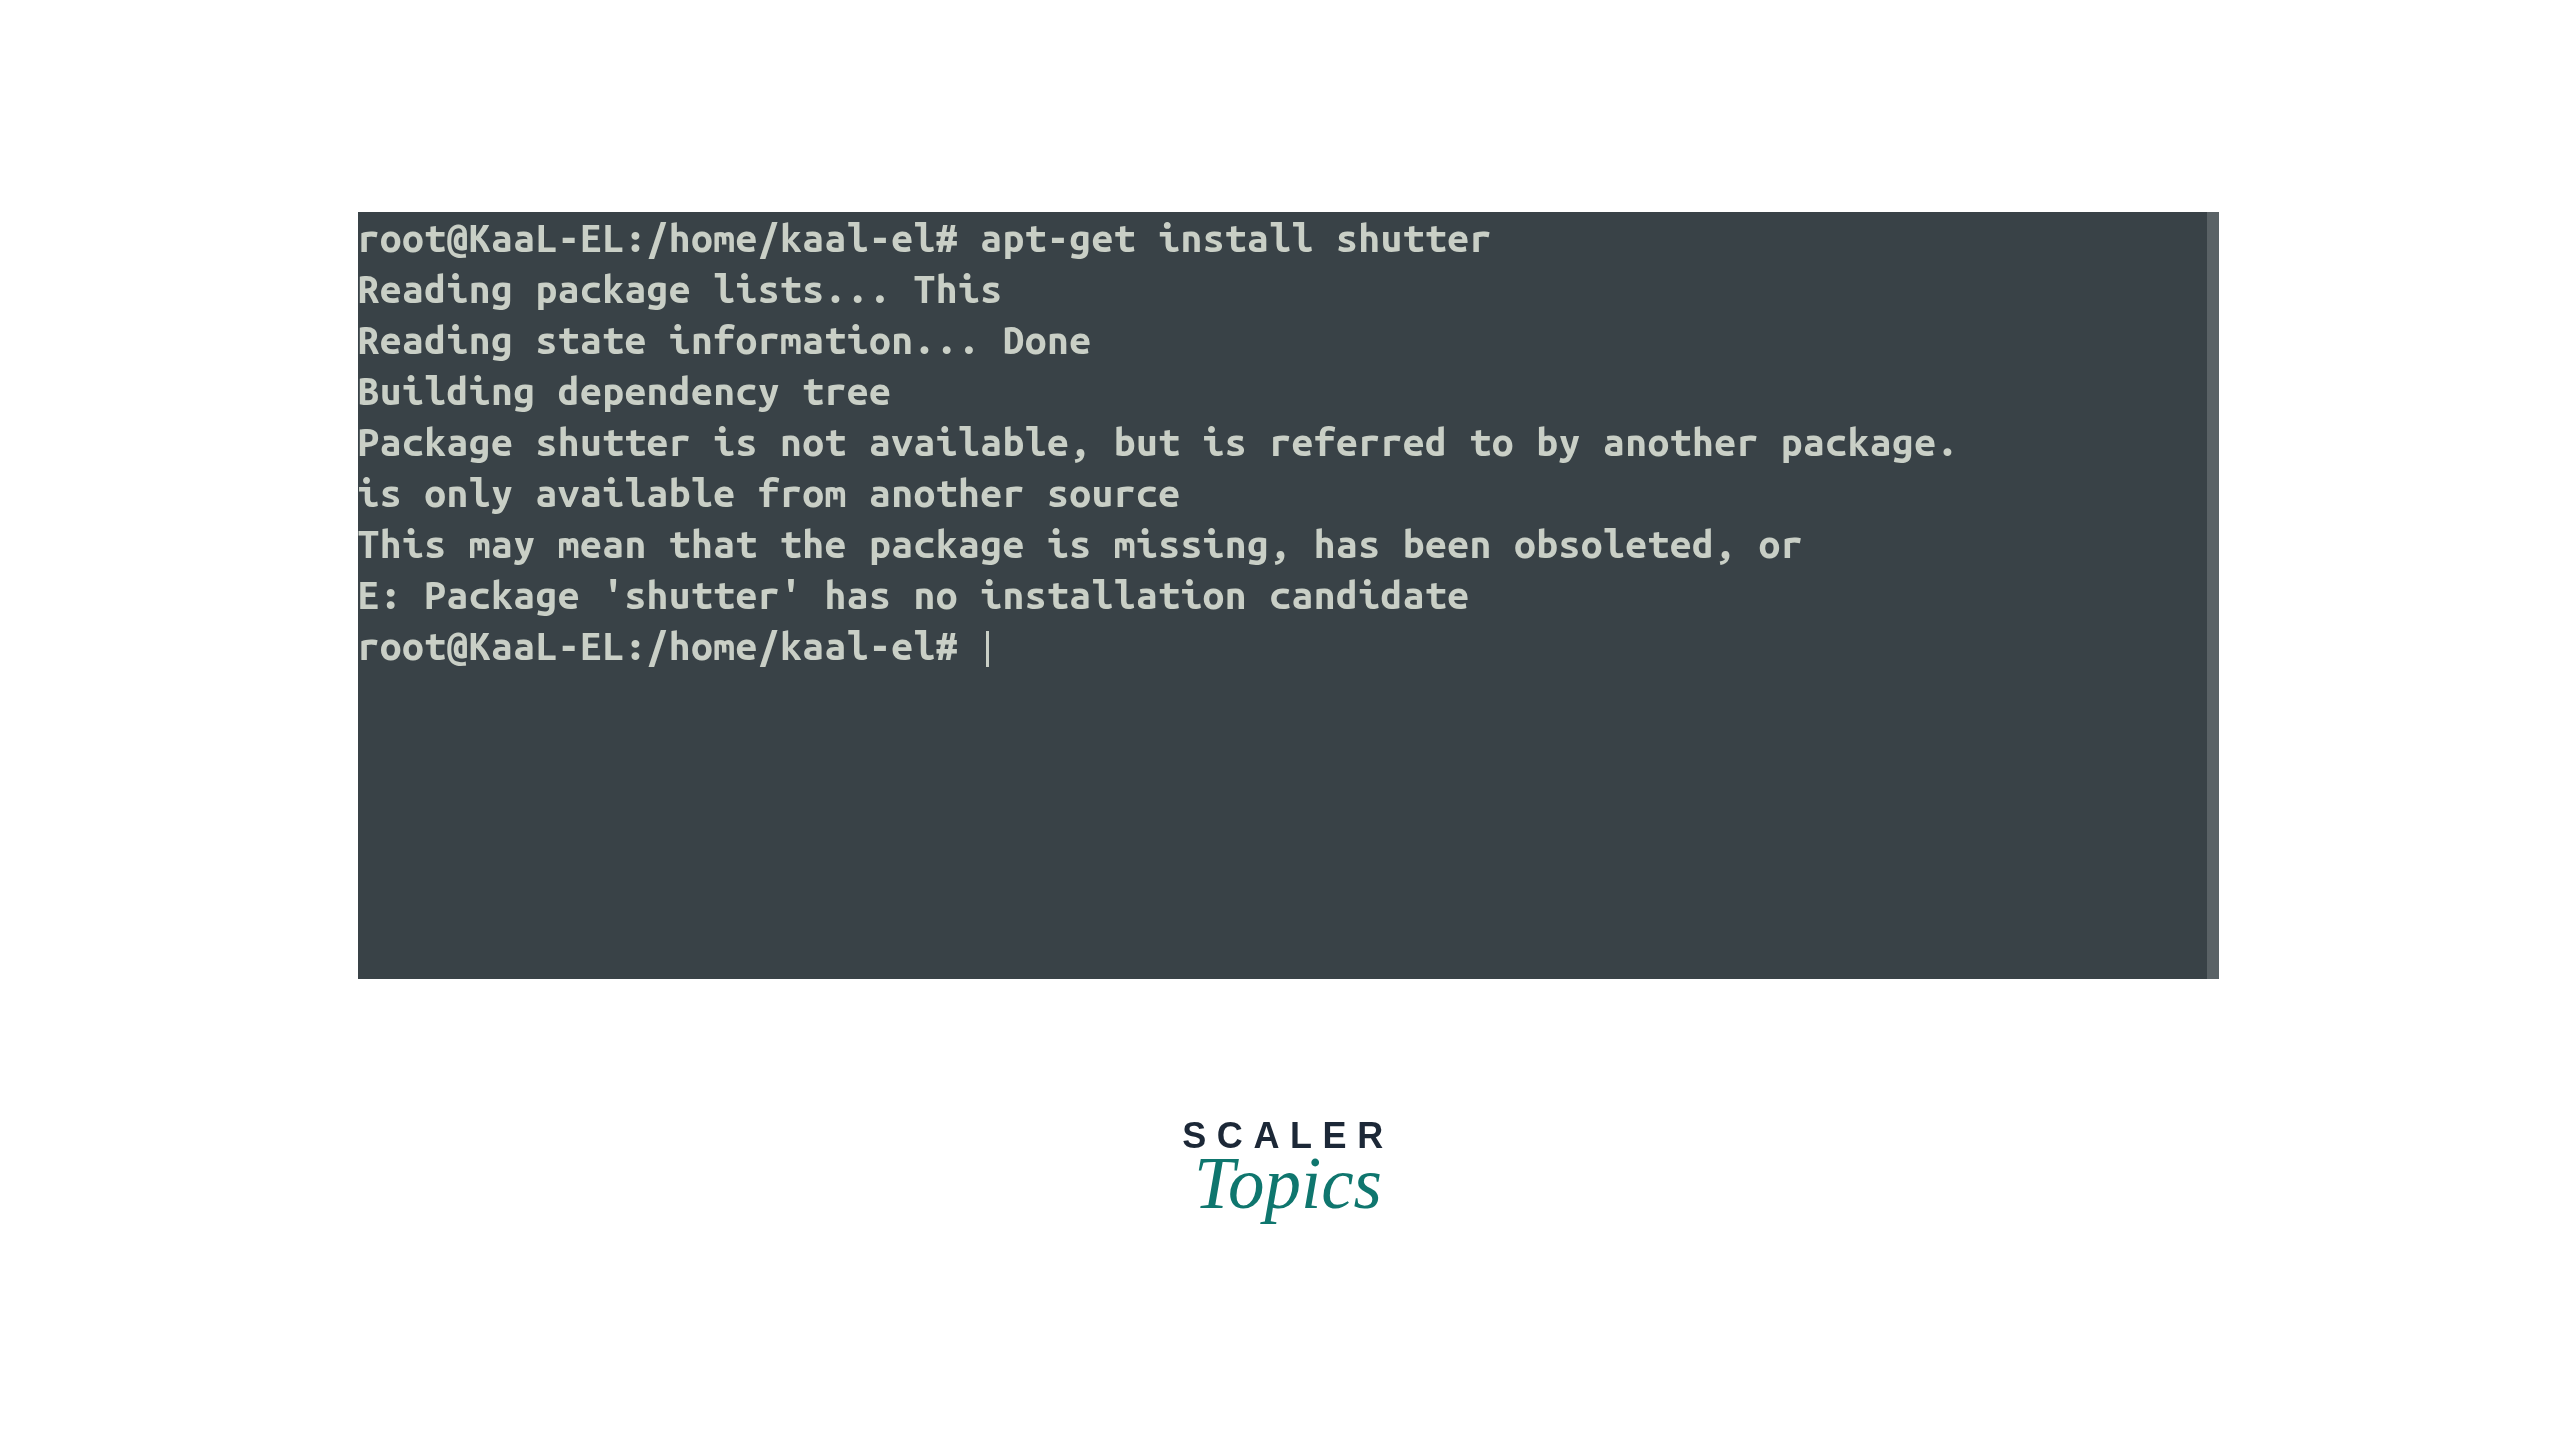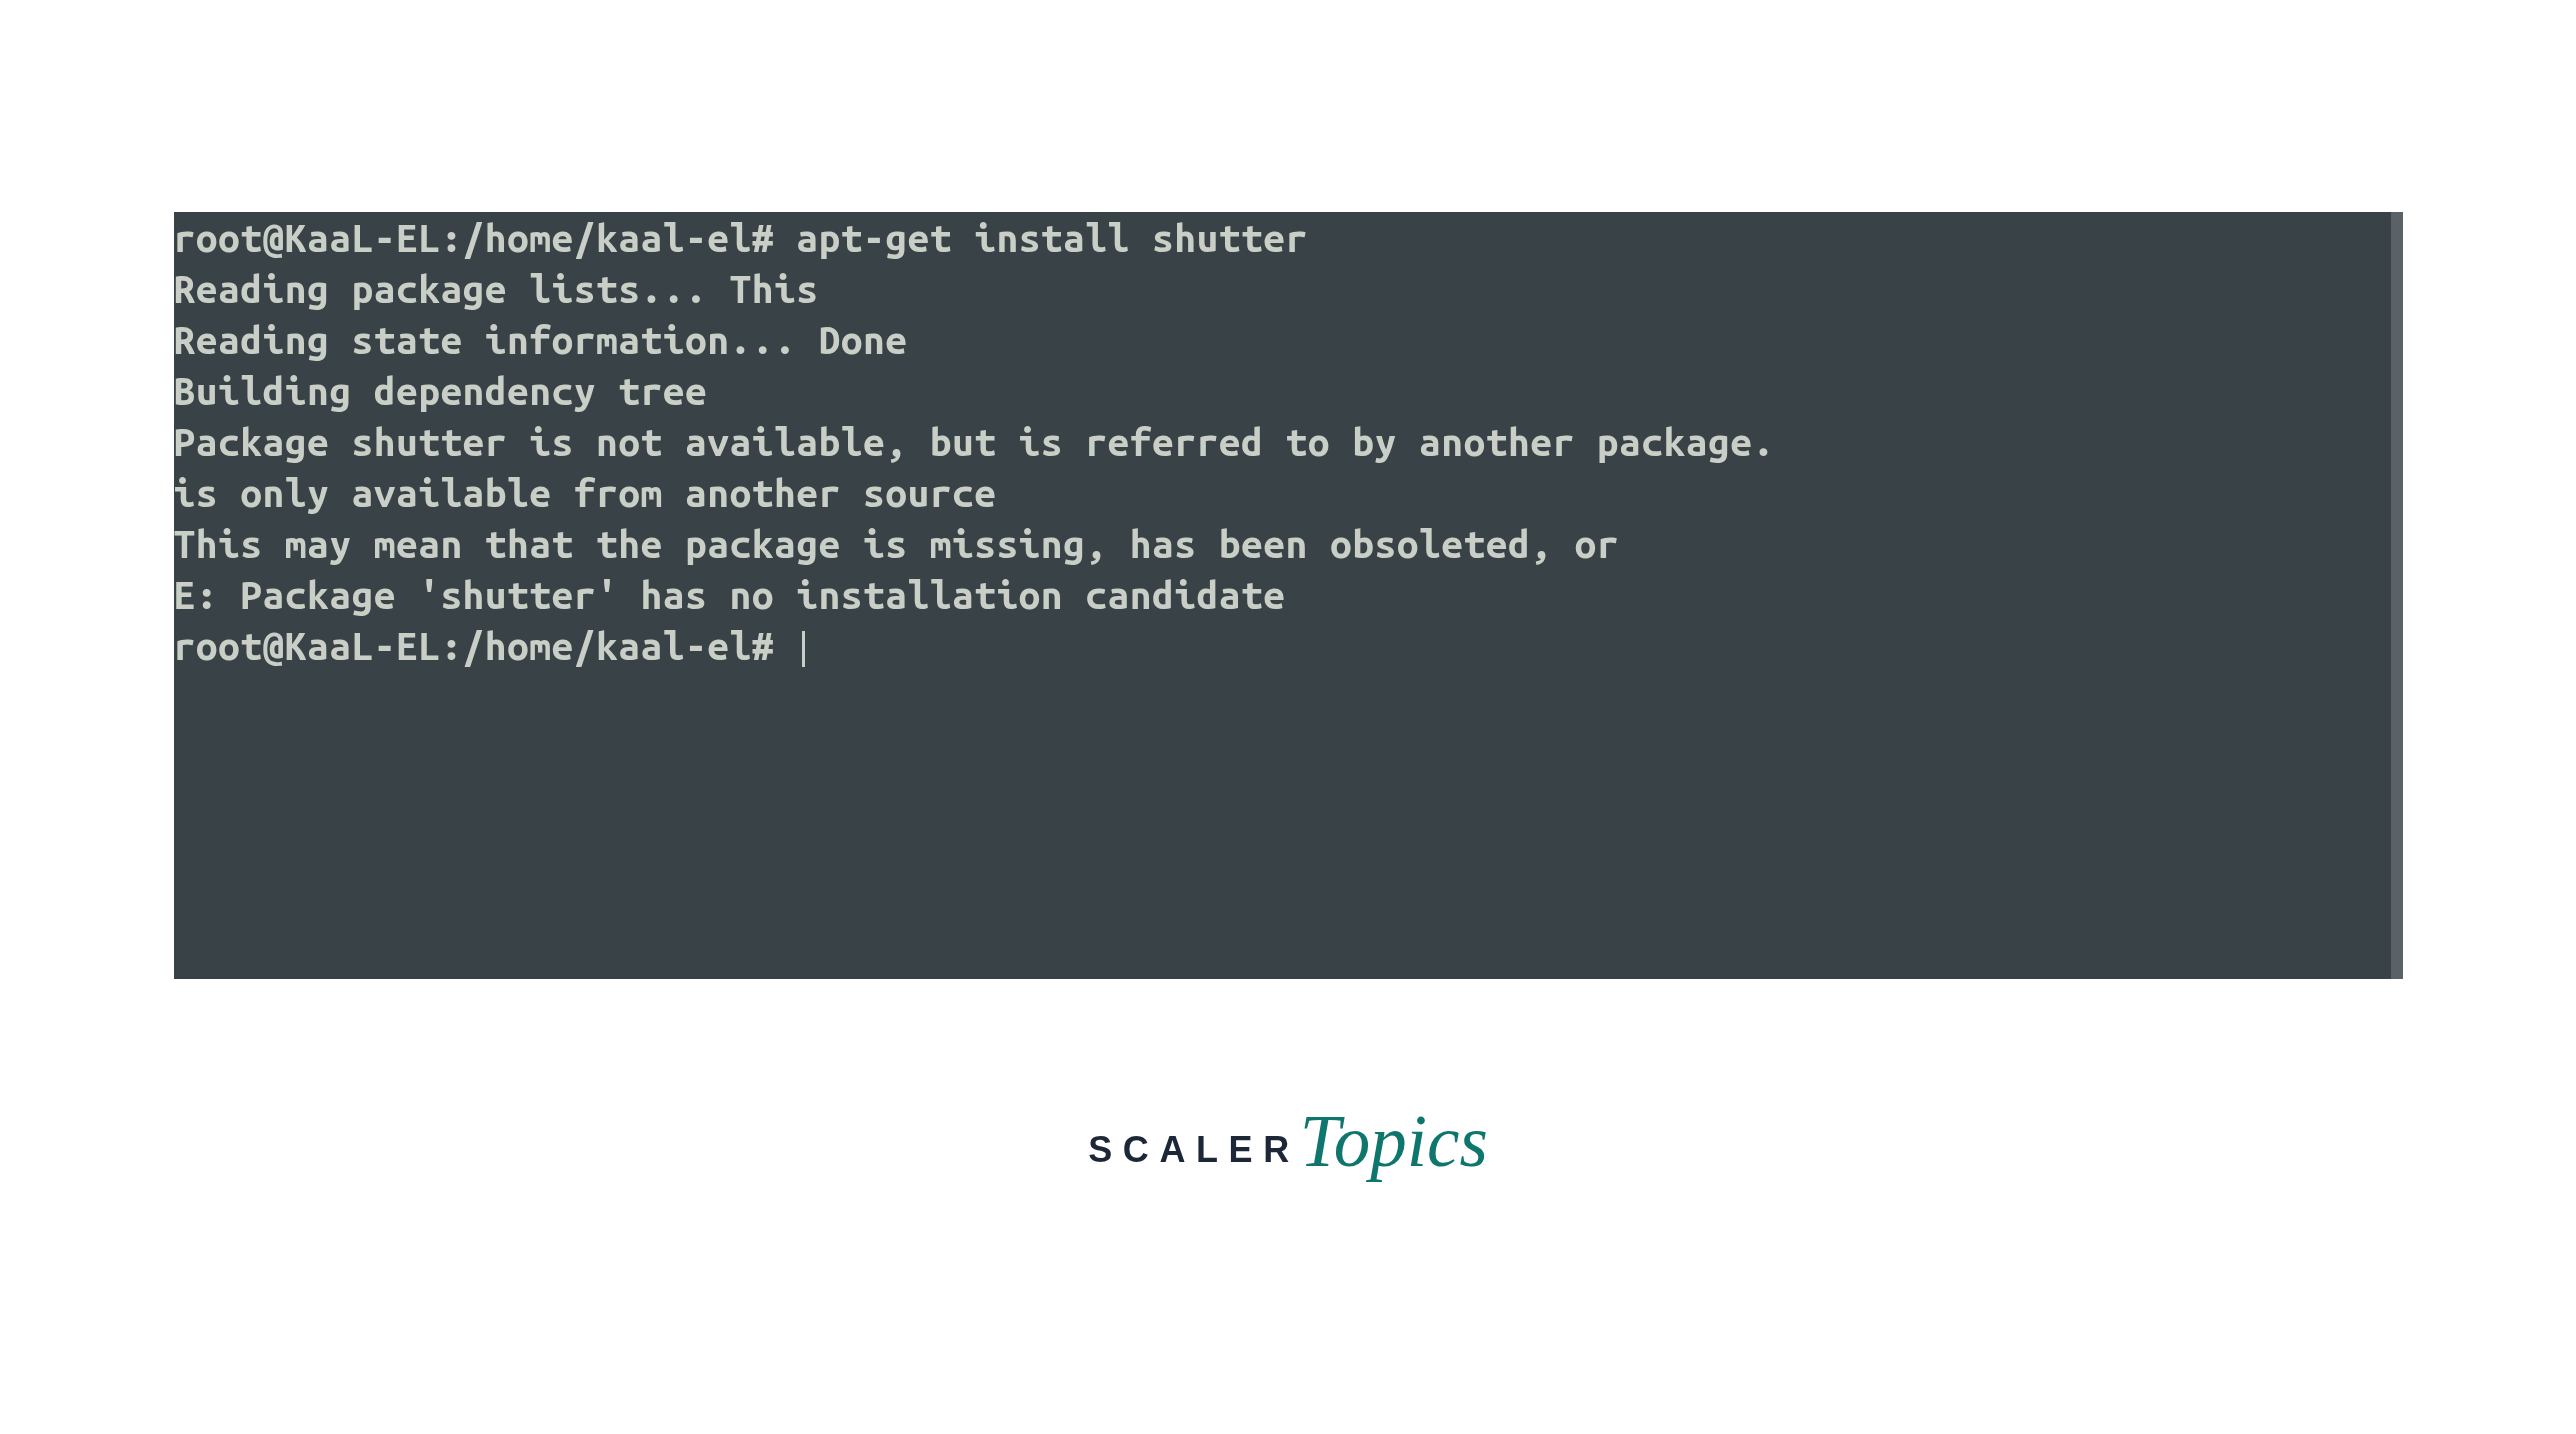--- a/index.html
+++ b/index.html
@@ -11,21 +11,21 @@
       background: #ffffff;
       font-family: 'Ubuntu Mono', 'DejaVu Sans Mono', 'Courier New', monospace;
       display: flex;
       flex-direction: column;
       align-items: center;
       justify-content: flex-start;
       min-height: 100vh;
       padding-top: 212px;
     }
     .terminal-container {
-      width: 2229px;
+      width: 1861px;
       height: 767px;
       background: #394247;
       position: relative;
       display: flex;
     }
     .terminal-content {
       flex: 1;
       padding: 0;
     }
     .terminal-line {
@@ -40,21 +40,21 @@
       width: 12px;
       background: #5a6266;
       height: 100%;
       position: absolute;
       right: 0;
       top: 0;
     }
     .logo-container {
       margin-top: 136px;
       display: flex;
-      flex-direction: row;
+      flex-direction: column;
       align-items: center;
       position: relative;
     }
     .logo-scaler {
       font-family: 'Arial', sans-serif;
       font-size: 36px;
       font-weight: 900;
       letter-spacing: 10.6px;
       color: #1c2837;
     }

